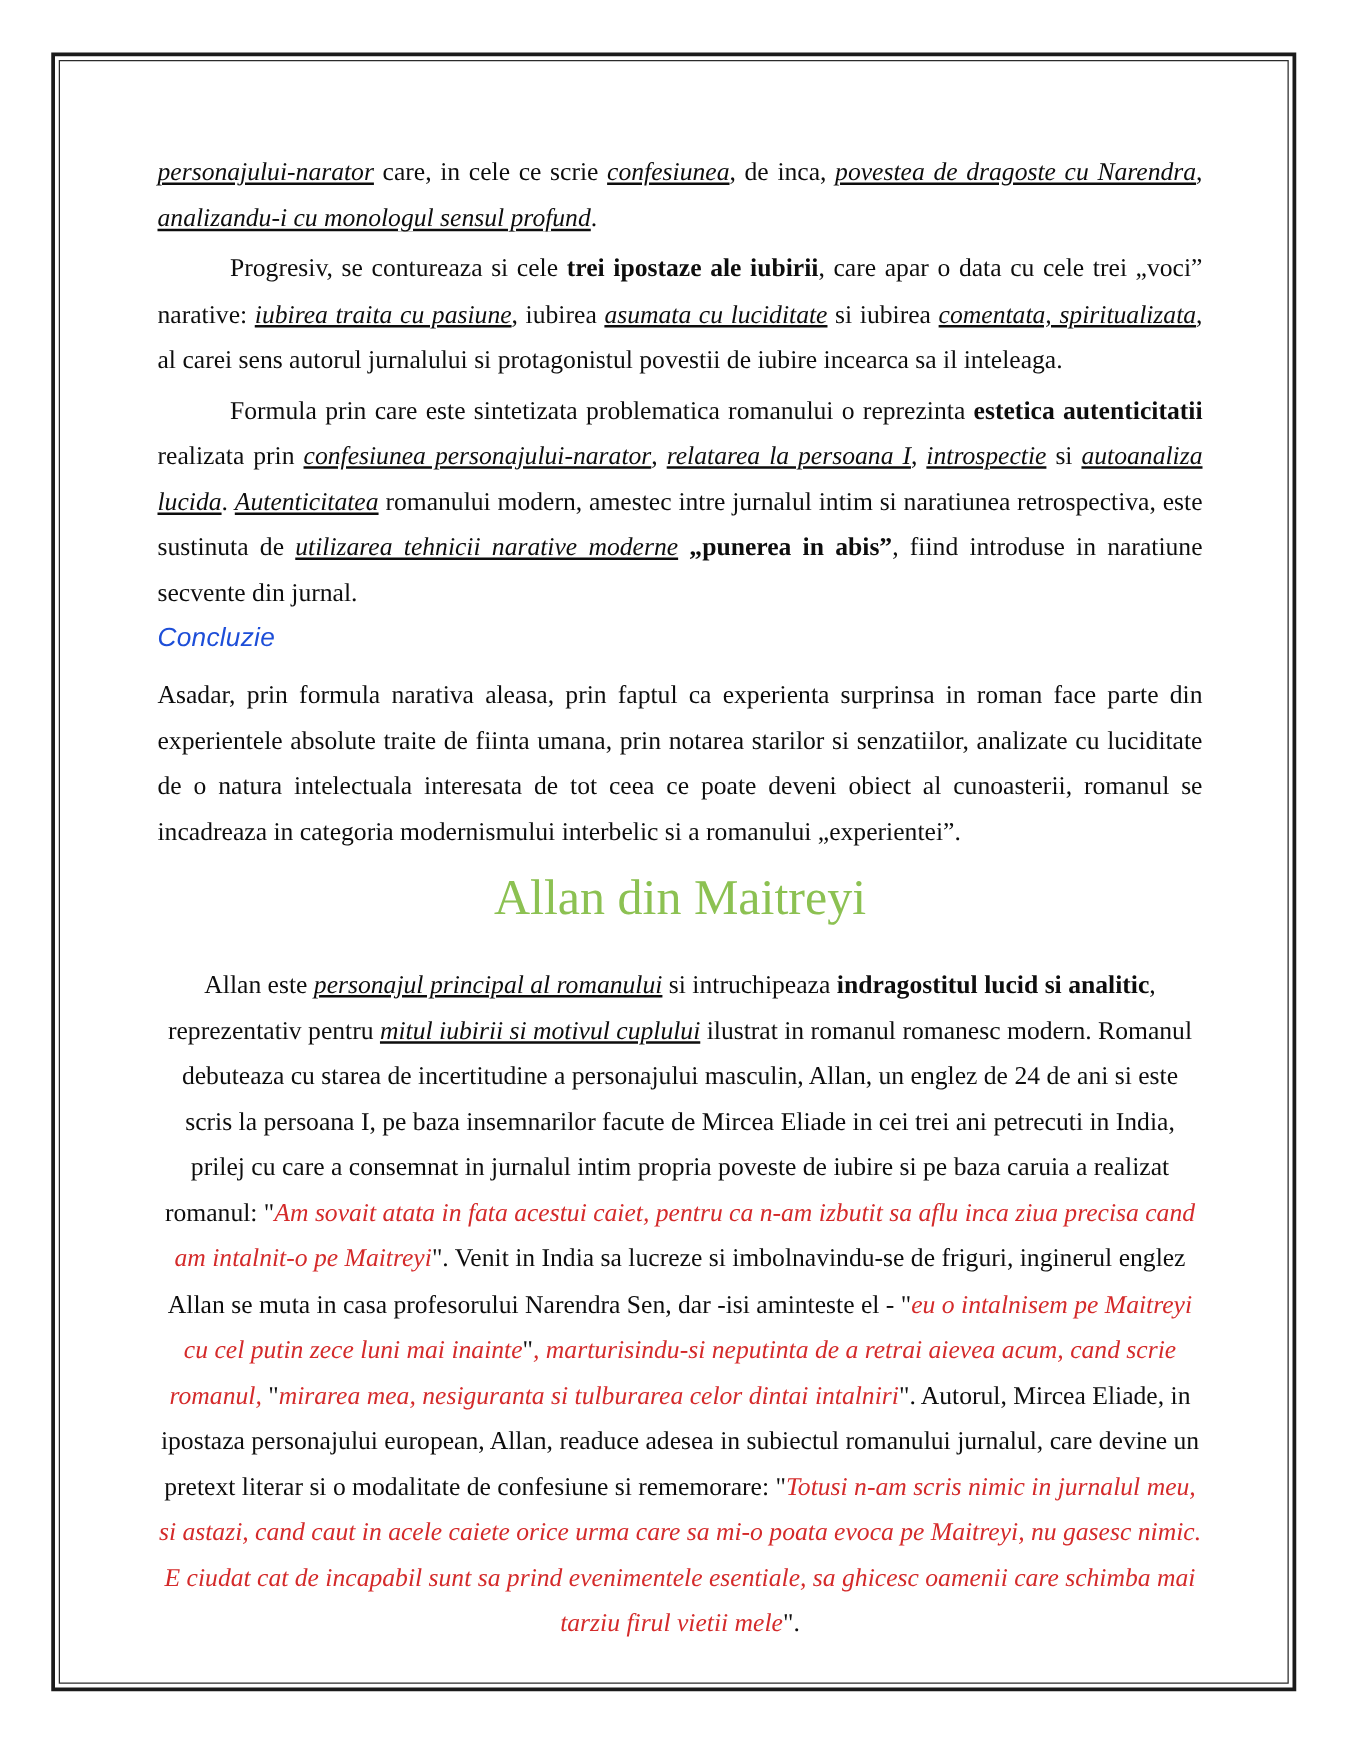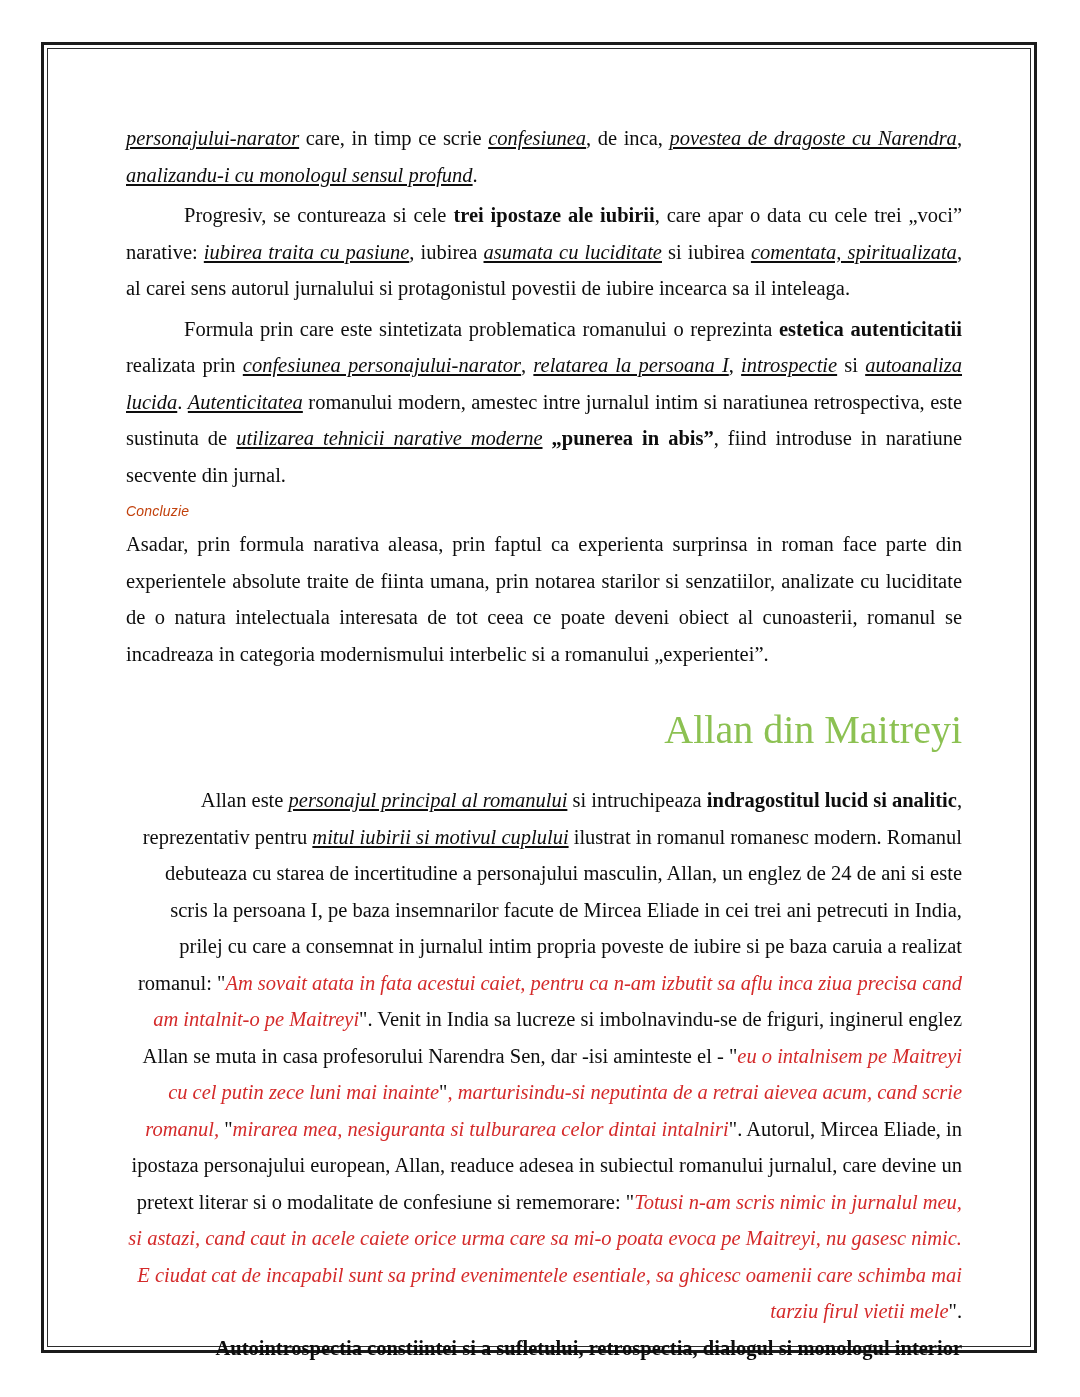--- a/index.html
+++ b/index.html
@@ -45,46 +45,46 @@
   }
 
   p {
     margin: 0;
     font-size: 20.5px;
     line-height: 36.5px;
     color: #0d0d0d;
   }
 
   .justified   { text-align: justify;  text-justify: inter-word; }
-  .left        { text-align: right; }
+  .left        { text-align: center; }
   .indent      { text-indent: 58px; }
   .gap-before  { margin-top: 4px; }
 
   u, .u { text-decoration: underline; text-underline-offset: 2px; font-style: italic; }
   b, .b { font-weight: bold; }
 
   
   .sub-heading {
     font-family: "Liberation Sans", "DejaVu Sans", sans-serif;
     font-style: italic;
-    font-size: 14px;
+    font-size: 21px;
     line-height: 28px;
-    color: #c2410c;
-    margin: 4px 0 1px 0;
+    color: #1d4ed8;
+    margin: 4px 0 13px 0;
     letter-spacing: .2px;
   }
 
   
   .section-title {
-    text-align: right;
+    text-align: center;
     font-family: "Liberation Serif", "DejaVu Serif", serif;
     font-size: 40px;
     line-height: 52px;
     color: #8cc152;
-    margin: 32px 0 26px 0;
+    margin: 8px 0 26px 0;
     font-weight: normal;
   }
 
   
   .quote {
     color: #d42a2a;
     font-style: italic;
   }
   .qmark {
     color: #111111;
@@ -93,29 +93,28 @@
 </style>
 </head>
 <body>
 
 <div id="page-frame">
   <div id="page-frame-inner"></div>
 </div>
 
 <div id="content">
 
-  <p class="justified"><span class="u">personajului-narator</span><span> care, in timp ce scrie </span><span class="u">confesiunea</span><span>, de inca, </span><span class="u">povestea de dragoste cu Narendra</span><span>, </span><span class="u">analizandu-i cu monologul sensul profund</span><span>.</span></p>
+  <p class="justified"><span class="u">personajului-narator</span><span> care, in cele ce scrie </span><span class="u">confesiunea</span><span>, de inca, </span><span class="u">povestea de dragoste cu Narendra</span><span>, </span><span class="u">analizandu-i cu monologul sensul profund</span><span>.</span></p>
 
   <p class="justified indent gap-before"><span>Progresiv, se contureaza si cele </span><span class="b">trei ipostaze ale iubirii</span><span>, care apar o data cu cele trei „voci” narative: </span><span class="u">iubirea traita cu pasiune</span><span>, iubirea </span><span class="u">asumata cu luciditate</span><span> si iubirea </span><span class="u">comentata, spiritualizata</span><span>, al carei sens autorul jurnalului si protagonistul povestii de iubire incearca sa il inteleaga.</span></p>
 
   <p class="justified indent gap-before"><span>Formula prin care este sintetizata problematica romanului o reprezinta </span><span class="b">estetica autenticitatii</span><span> realizata prin </span><span class="u">confesiunea personajului-narator</span><span>, </span><span class="u">relatarea la persoana I</span><span>, </span><span class="u">introspectie</span><span> si </span><span class="u">autoanaliza lucida</span><span>. </span><span class="u">Autenticitatea</span><span> romanului modern, amestec intre jurnalul intim si naratiunea retrospectiva, este sustinuta de </span><span class="u">utilizarea tehnicii narative moderne</span><span> </span><span class="b">„punerea in abis”</span><span>, fiind introduse in naratiune secvente din jurnal.</span></p>
 
   <div class="sub-heading">Concluzie</div>
 
   <p class="justified">Asadar, prin formula narativa aleasa, prin faptul ca experienta surprinsa in roman face parte din experientele absolute traite de fiinta umana, prin notarea starilor si senzatiilor, analizate cu luciditate de o natura intelectuala interesata de tot ceea ce poate deveni obiect al cunoasterii, romanul se incadreaza in categoria modernismului interbelic si a romanului „experientei”.</p>
 
   <div class="section-title">Allan din Maitreyi</div>
 
   <p class="left"><span>Allan este </span><span class="u">personajul principal al romanului</span><span> si intruchipeaza </span><span class="b">indragostitul lucid si analitic</span><span>, reprezentativ pentru </span><span class="u">mitul iubirii si motivul cuplului</span><span> ilustrat in romanul romanesc modern. Romanul debuteaza cu starea de incertitudine a personajului masculin, Allan, un englez de 24 de ani si este scris la persoana I, pe baza insemnarilor facute de Mircea Eliade in cei trei ani petrecuti in India, prilej cu care a consemnat in jurnalul intim propria poveste de iubire si pe baza caruia a realizat romanul: </span><span class="qmark">"</span><span class="quote">Am sovait atata in fata acestui caiet, pentru ca n-am izbutit sa aflu inca ziua precisa cand am intalnit-o pe Maitreyi</span><span class="qmark">"</span><span>. Venit in India sa lucreze si imbolnavindu-se de friguri, inginerul englez Allan se muta in casa profesorului Narendra Sen, dar -isi aminteste el - </span><span class="qmark">"</span><span class="quote">eu o intalnisem pe Maitreyi cu cel putin zece luni mai inainte</span><span class="qmark">"</span><span class="quote">, marturisindu-si neputinta de a retrai aievea acum, cand scrie romanul, </span><span class="qmark">"</span><span class="quote">mirarea mea, nesiguranta si tulburarea celor dintai intalniri</span><span class="qmark">"</span><span>. Autorul, Mircea Eliade, in ipostaza personajului european, Allan, readuce adesea in subiectul romanului jurnalul, care devine un pretext literar si o modalitate de confesiune si rememorare: </span><span class="qmark">"</span><span class="quote">Totusi n-am scris nimic in jurnalul meu, si astazi, cand caut in acele caiete orice urma care sa mi-o poata evoca pe Maitreyi, nu gasesc nimic. E ciudat cat de incapabil sunt sa prind evenimentele esentiale, sa ghicesc oamenii care schimba mai tarziu firul vietii mele</span><span class="qmark">"</span><span>.</span></p>
 
-  <p class="left indent"><span class="b">Autointrospectia constiintei si a sufletului, retrospectia, dialogul si monologul interior</span></p>
 
 </div>
 
 </body></html>

